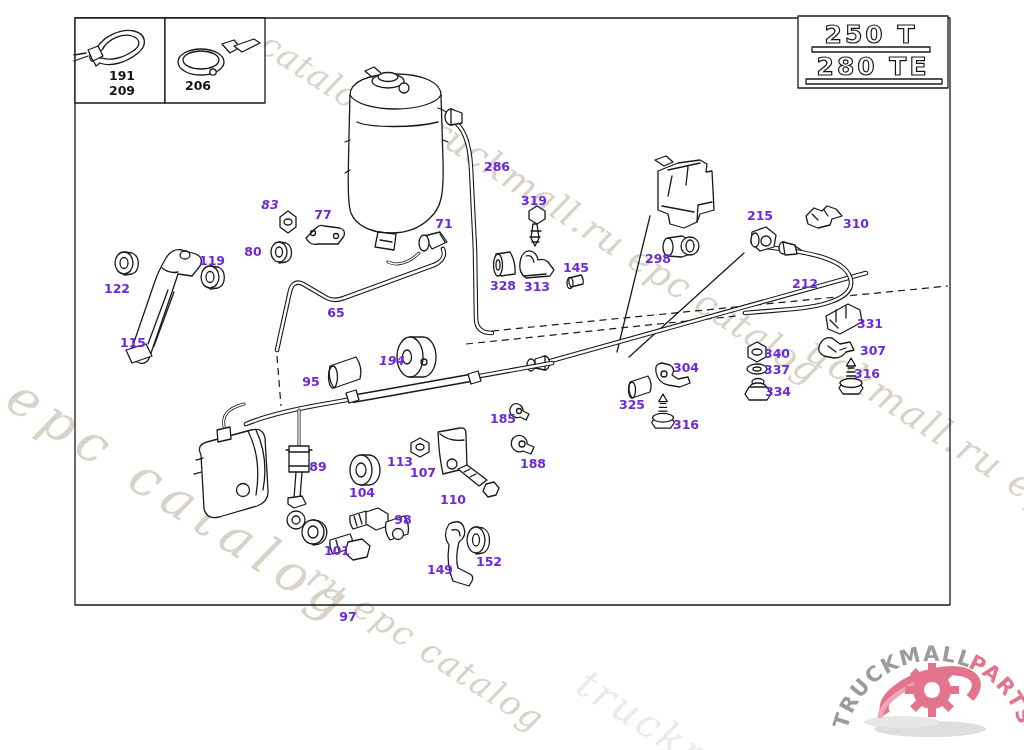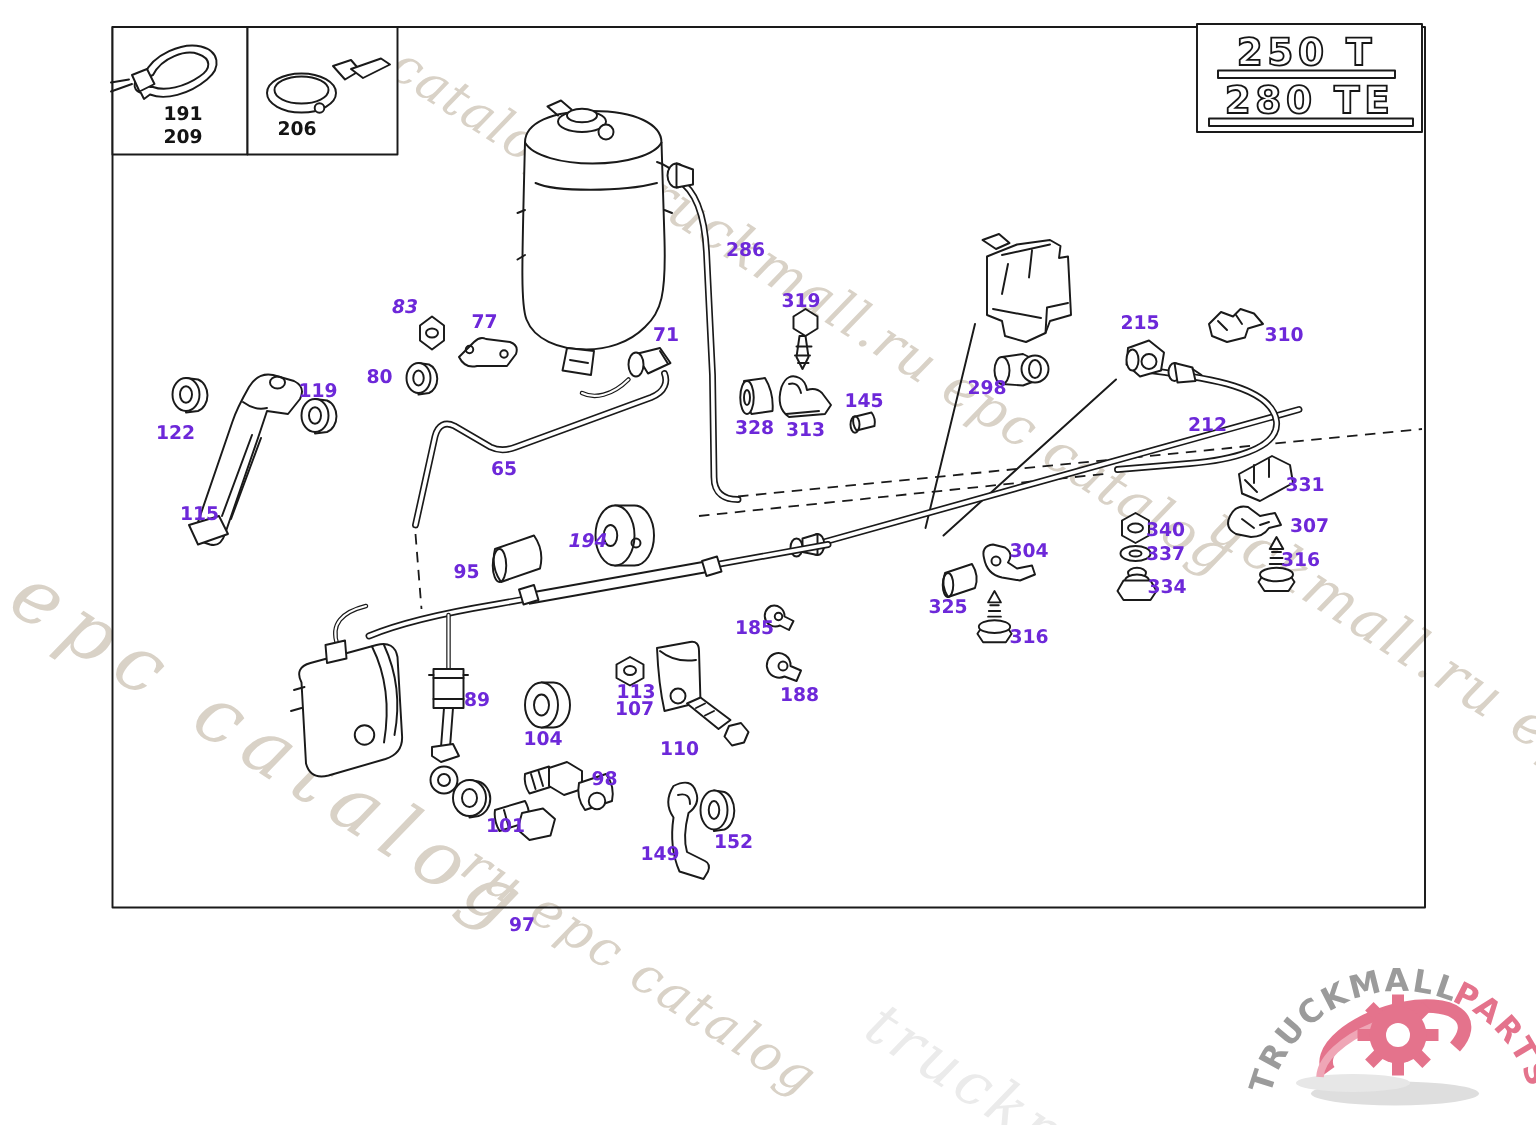--- a/index.html
+++ b/index.html
@@ -399,21 +399,21 @@
       <span class="plabel" style="left: 778px; top: 391px;">334</span>
       <span class="plabel" style="left: 686px; top: 367px;">304</span>
       <span class="plabel" style="left: 632px; top: 404px;">325</span>
       <span class="plabel" style="left: 686px; top: 424px;">316</span>
       <span class="plabel" style="left: 503px; top: 418px;">185</span>
       <span class="plabel" style="left: 533px; top: 463px;">188</span>
       <span class="plabel" style="left: 311px; top: 370px; margin-top: 11px;">95</span>
       <span class="plabel" style="left: 392px; top: 360px; font-style: italic;">194</span>
       <span class="plabel" style="left: 318px; top: 466px;">89</span>
       <span class="plabel" style="left: 362px; top: 492px;">104</span>
-      <span class="plabel" style="left: 400px; top: 461px; margin-left: 24px;">113</span>
+      <span class="plabel" style="left: 400px; top: 461px;">113</span>
       <span class="plabel" style="left: 423px; top: 472px;">107</span>
       <span class="plabel" style="left: 453px; top: 499px;">110</span>
       <span class="plabel" style="left: 403px; top: 519px;">98</span>
       <span class="plabel" style="left: 303px; top: 550px; margin-left: 34px;">101</span>
       <span class="plabel" style="left: 348px; top: 571px; margin-top: 45px;">97</span>
       <span class="plabel" style="left: 440px; top: 569px;">149</span>
       <span class="plabel" style="left: 489px; top: 561px;">152</span>
     </div>
 
 </div>

